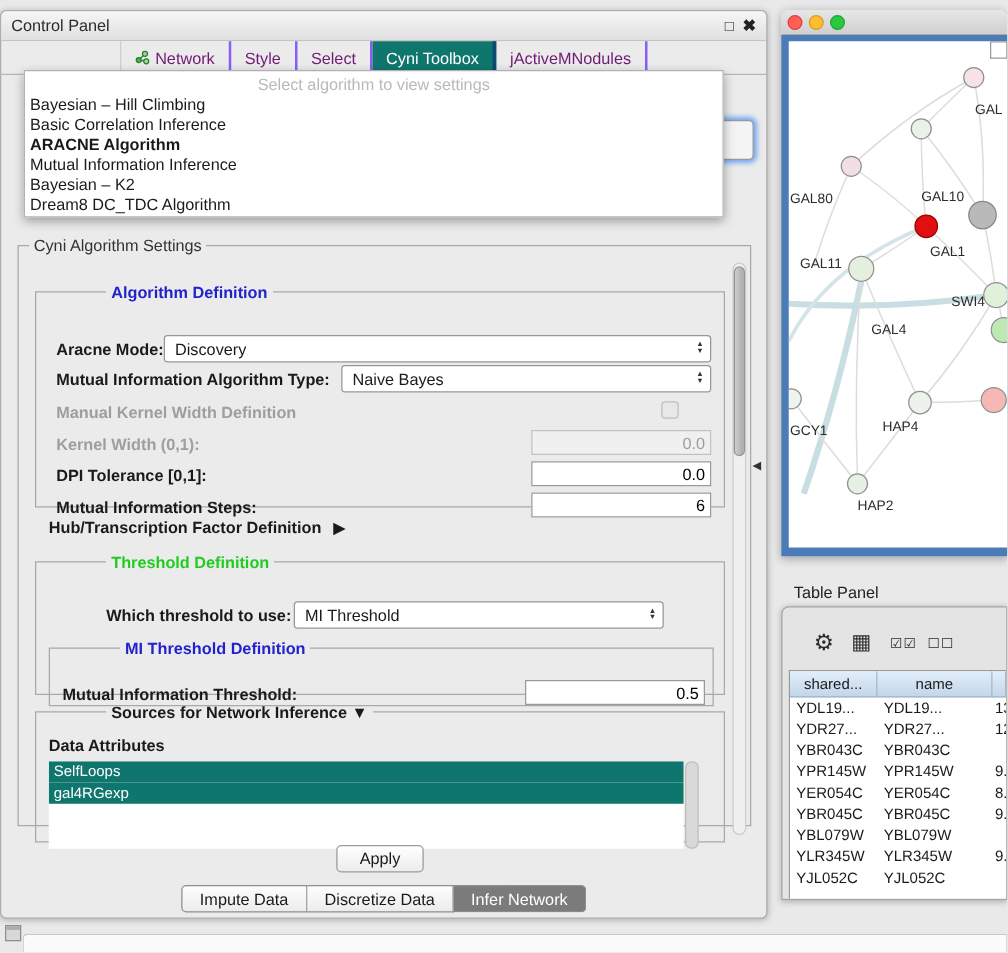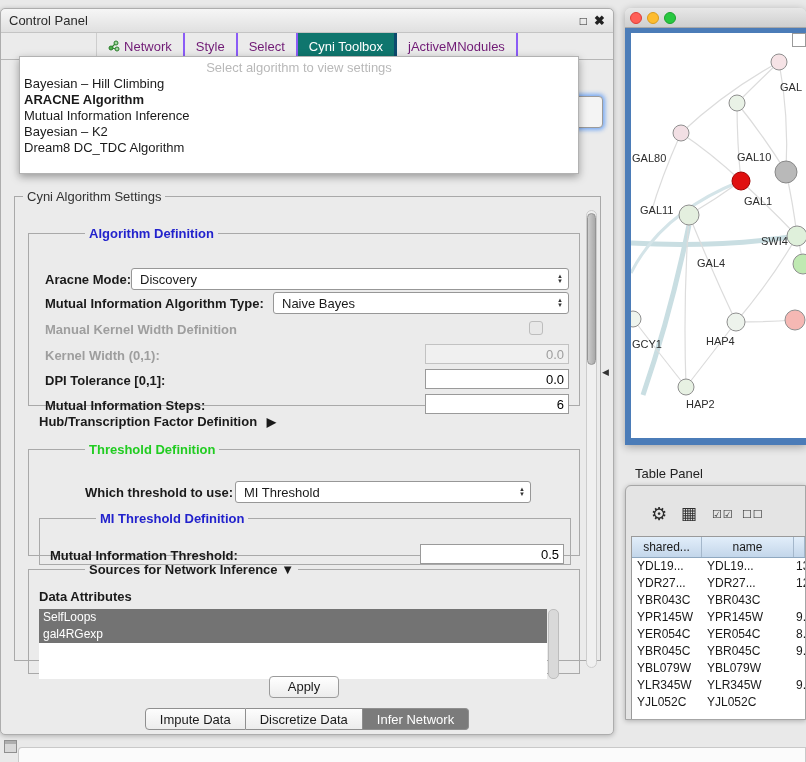--- a/index.html
+++ b/index.html
@@ -63,21 +63,21 @@
   .field.dis { background:#f0f0f0; border-color:#c2c2c2; color:#9e9e9e; }
 
   .checkbox { position:absolute; width:14px; height:14px; background:#e8e8e8;
     border:1px solid #bdbdbd; border-radius:3px; }
 
   #hub-row { position:absolute; left:24px; top:210px; font-weight:bold; font-size:13px; }
   #hub-row .tri { font-size:12px; margin-left:6px; }
 
   .src-list { position:absolute; left:10px; top:32px; width:508px; height:70px;
     background:#fff; overflow:hidden; }
-  .src-item { height:17px; line-height:17px; padding-left:4px; background:#737373;
+  .src-item { height:17px; line-height:17px; padding-left:4px; background:#0f766e;
     color:#fff; font-size:12px; }
   .list-scroll { position:absolute; left:519px; top:32px; width:11px; height:70px;
     background:#d9d9d9; border:1px solid #bdbdbd; border-radius:5px; }
 
   .vscroll { position:absolute; right:3px; top:6px; width:11px; height:458px;
     background:#f0f0f0; border:1px solid #cccccc; border-radius:6px; }
   .vscroll .thumb { position:absolute; left:0; right:0; top:2px; height:152px;
     background:linear-gradient(90deg,#cdcdcd,#a9a9a9); border:1px solid #949494; border-radius:5px; }
 
   #apply-btn { position:absolute; left:268px; top:667px; width:70px; height:22px;
@@ -178,20 +178,21 @@
       <span class="tab">
           <span>jActiveMNodules</span>
         </span>
     </div>
 
     <div id="combo-fragment"></div>
 
     <div id="algo-popup">
       <div class="ph">Select algorithm to view settings</div>
       <div class="item">Bayesian – Hill Climbing</div>
+      <div class="item">Basic Correlation Inference</div>
       <div class="item bold">ARACNE Algorithm</div>
       <div class="item">Mutual Information Inference</div>
       <div class="item">Bayesian – K2</div>
       <div class="item">Dream8 DC_TDC Algorithm</div>
     </div>
 
     <fieldset id="settings-box">
       <legend>Cyni Algorithm Settings</legend>
 
       <fieldset class="abs" style="left:13px; top:22px; width:552px; height:180px;">

